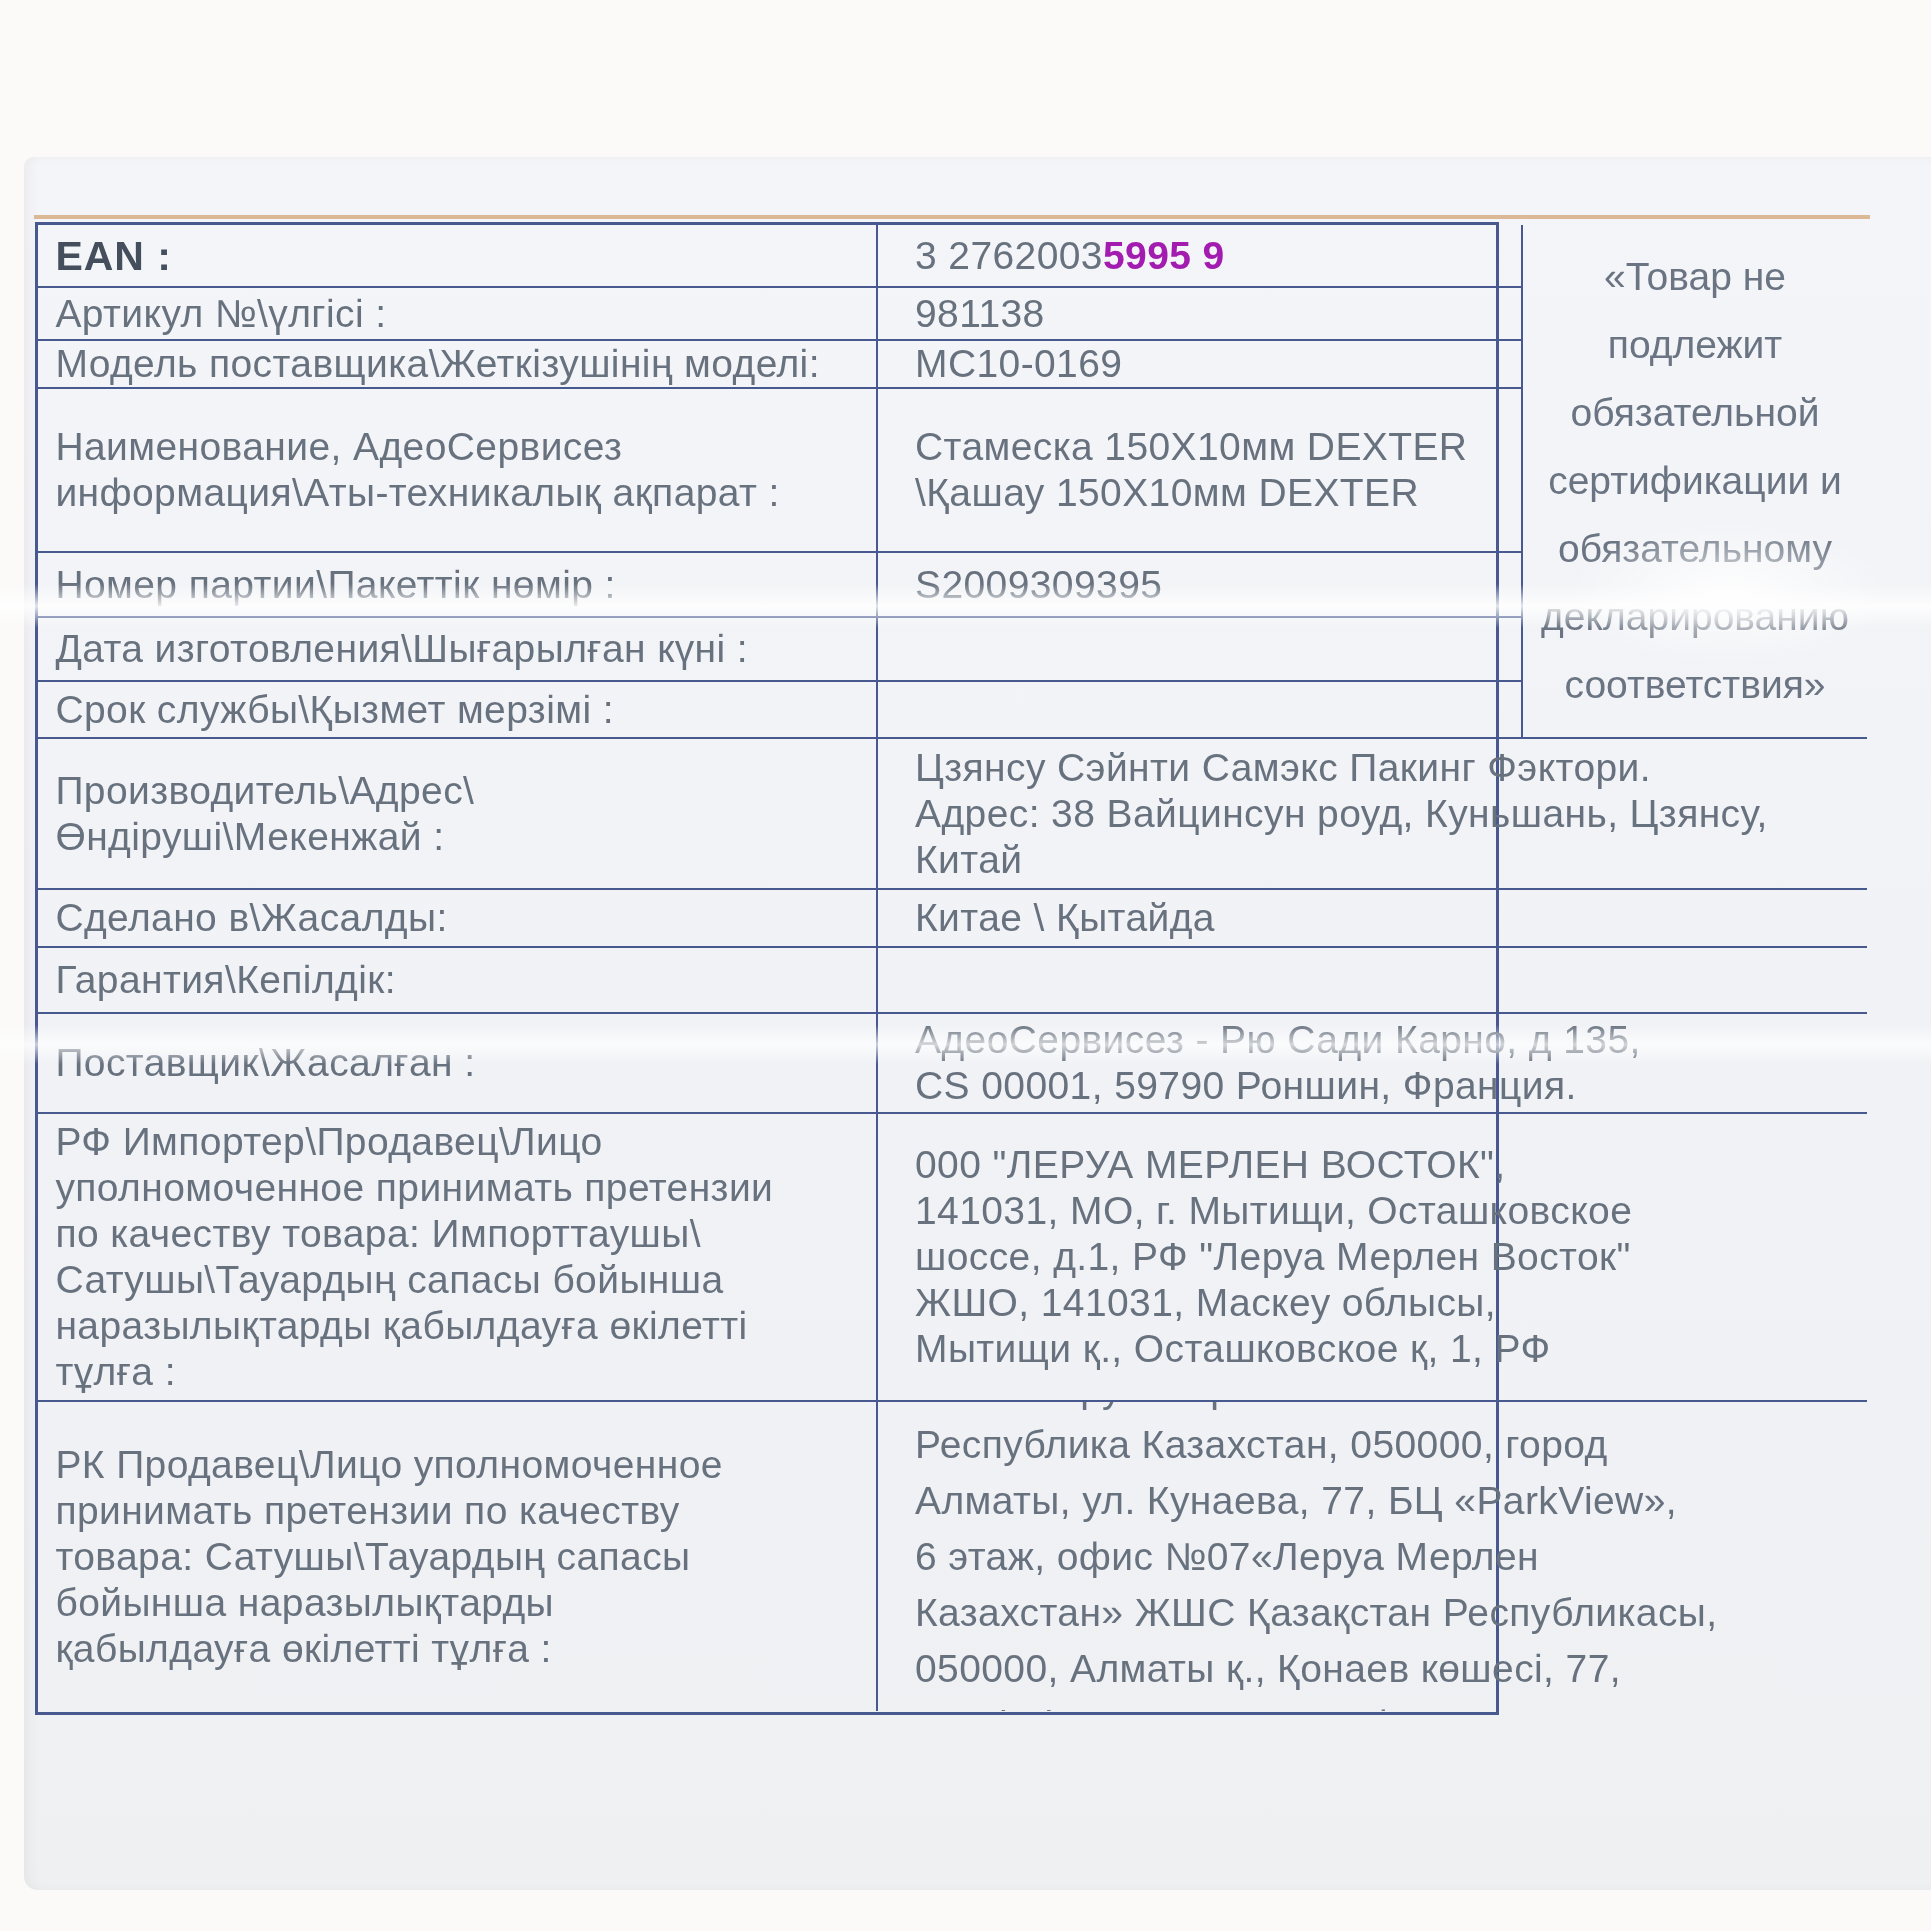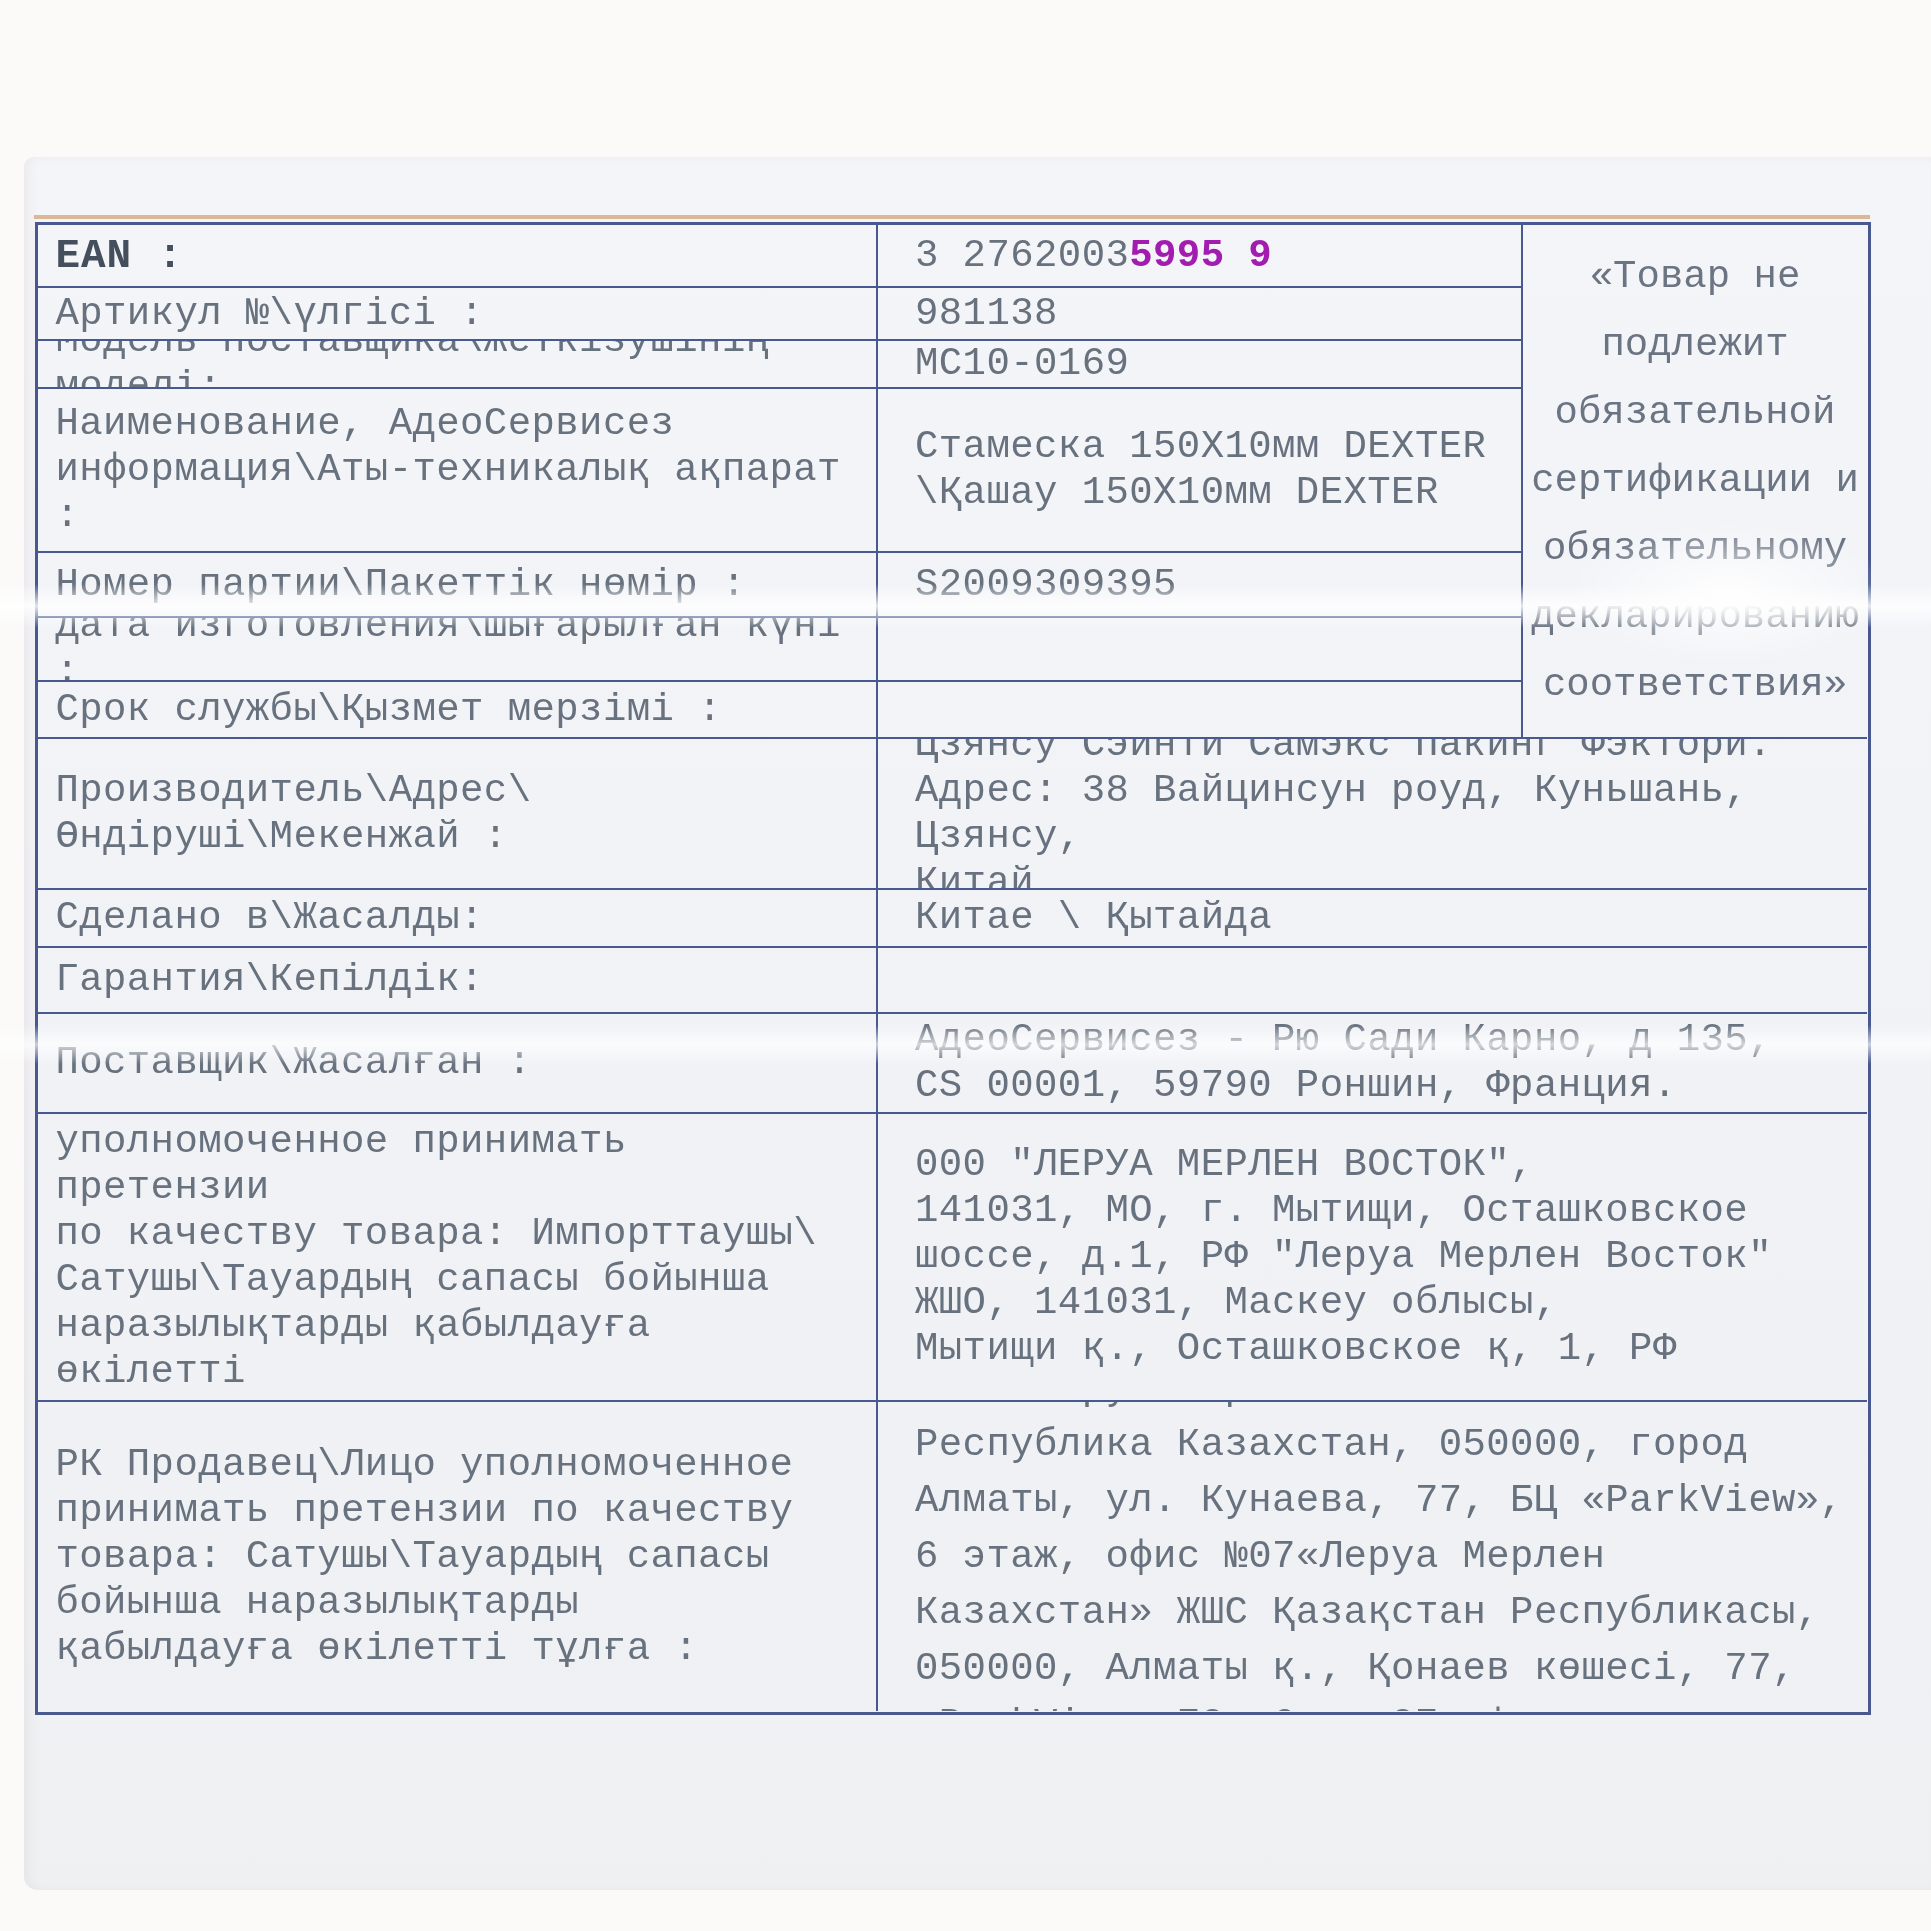--- a/index.html
+++ b/index.html
@@ -28,27 +28,26 @@
   .streak{position:absolute;left:0;width:100%;pointer-events:none;}
   .streak-1{top:584px;height:44px;background:linear-gradient(180deg,rgba(255,255,255,0),rgba(255,255,255,.85),rgba(255,255,255,0));}
   .streak-2{top:1025px;height:39px;background:linear-gradient(180deg,rgba(255,255,255,0),rgba(255,255,255,.7),rgba(255,255,255,0));}
   .glare{
     position:absolute;left:1564px;top:521px;width:328px;height:145px;pointer-events:none;
     background:radial-gradient(ellipse at center,rgba(255,255,255,.9),rgba(255,255,255,0) 70%);
   }
   
   .table{
     position:absolute;left:35px;top:222px;
-    width:1836px;height:1493px;
+    width:1464px;height:1493px;
     border:3.9px solid var(--line);
     display:grid;
     grid-template-columns:840px 645px 344px;
     grid-template-rows:63px 53px 48px 164px 65px 64px 57px 151px 58px 66px 100px 288px 309px;
     background:transparent;
-    font-family:Liberation Mono, monospace;
   }
   .table::before{ 
     content:"";position:absolute;left:-3.9px;top:-9.7px;width:1836px;height:3.9px;
     background:#d3a376;opacity:.75;
   }
   .cell{
     display:flex;align-items:center;
     border-right:2.9px solid var(--line);
     border-bottom:2.9px solid var(--line);
     padding:3.9px 19.3px 3.9px 17.4px;

